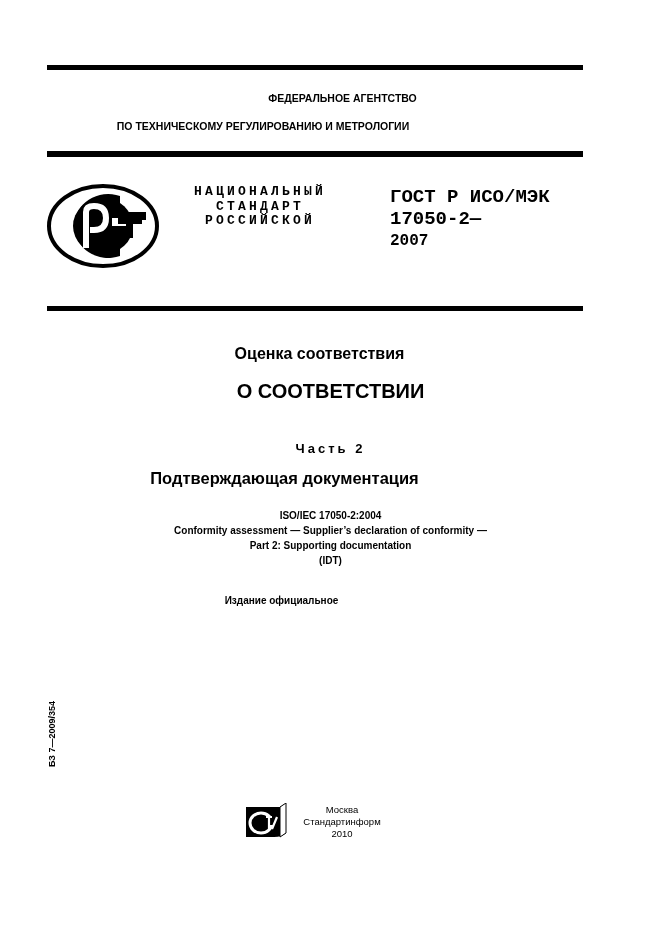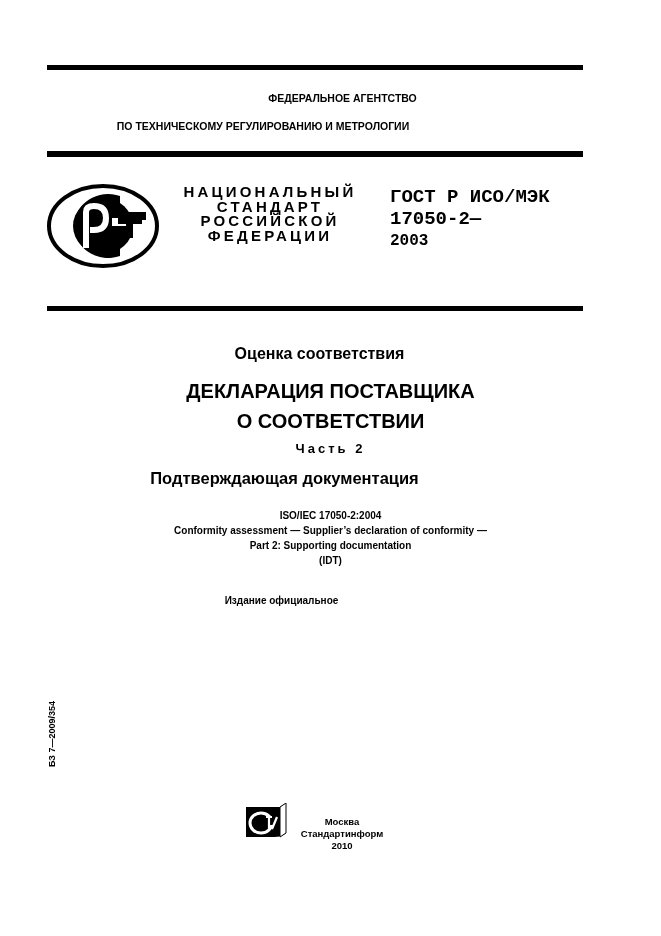--- a/index.html
+++ b/index.html
@@ -6,41 +6,41 @@
     body {
       width: 661px; height: 936px; position: relative; overflow: hidden;
       font-family: "Liberation Sans", sans-serif; color: #000;
     }
     .rule { position: absolute; left: 47px; width: 536px; background: #000; }
     .abs { position: absolute; }
     .center { text-align: center; }
     .agency1 { top: 92px; left: 0; width: 661px; font-size: 10.5px; font-weight: bold; padding-left: 12px; }
     .agency2 { top: 120px; left: 0; width: 526px; font-size: 10.5px; font-weight: bold; }
     .national {
-      top: 185px; left: 170px; width: 200px; font-size: 15px; font-weight: bold;
-      letter-spacing: 3.2px; line-height: 14.5px; text-align: center;
+      top: 185px; left: 160px; width: 200px; font-size: 13px; font-weight: bold;
+      letter-spacing: 3.2px; line-height: 14.5px; text-align: center; font-family: Liberation Mono, monospace;
     }
     .gost { left: 390px; top: 186px; font-weight: bold; font-family: Liberation Mono, monospace; }
     .gost .l1 { font-size: 19px; line-height: 22px; display: block; }
     .gost .l2 { font-size: 19px; line-height: 22px; display: block; }
     .gost .l3 { font-size: 16px; line-height: 22px; display: block; }
     .logo { left: 46px; top: 182px; width: 114px; height: 88px; }
     .t-eval { top: 345px; left: 0; width: 639px; font-size: 16px; font-weight: bold; }
     .t-decl { top: 376px; left: 0; width: 661px; font-size: 20px; font-weight: bold; line-height: 30px; }
     .t-part { top: 441px; left: 0; width: 661px; font-size: 13px; font-weight: bold; letter-spacing: 3px; }
     .t-sub { top: 469px; left: 0; width: 569px; font-size: 16.5px; font-weight: bold; }
     .iso { top: 508px; left: 0; width: 661px; font-size: 10px; font-weight: bold; line-height: 15px; }
     .official { top: 595px; left: 0; width: 563px; font-size: 10px; font-weight: bold; }
     .bz {
       left: 52px; top: 735px; font-size: 9px; font-weight: bold;
       transform: rotate(-90deg); transform-origin: center center;
       white-space: nowrap; width: 120px; margin-left: -60px; margin-top: -6px; text-align: center;
     }
     .pub-logo { left: 244px; top: 803px; width: 44px; height: 36px; }
-    .pub { left: 294px; top: 804px; width: 96px; font-size: 9.5px; font-weight: bold; line-height: 12px; text-align: center; margin-top: 12px; }
+    .pub { left: 294px; top: 804px; width: 96px; font-size: 9.5px; font-weight: normal; line-height: 12px; text-align: center; }
   </style>
 </head>
 <body>
 
 <div class="rule" style="top:65px;height:5px;"></div>
 
 <div class="abs center agency1">ФЕДЕРАЛЬНОЕ АГЕНТСТВО</div>
 <div class="abs center agency2">ПО ТЕХНИЧЕСКОМУ РЕГУЛИРОВАНИЮ И МЕТРОЛОГИИ</div>
 
 <div class="rule" style="top:151px;height:6px;"></div>
@@ -53,34 +53,32 @@
   <rect x="66" y="36" width="30" height="8" fill="#fff"></rect>
   <rect x="72" y="36" width="24" height="6" fill="#000"></rect>
   <rect x="80" y="36" width="7" height="20" fill="#000"></rect>
   <rect x="74" y="30" width="26" height="8" fill="#000"></rect>
 </svg>
 
 <div class="abs national">
   <div>НАЦИОНАЛЬНЫЙ</div>
   <div>СТАНДАРТ</div>
   <div>РОССИЙСКОЙ</div>
-  <div>ФЕДЕРАЦИИ</div>
 </div>
 
 <div class="abs gost">
   <span class="l1">ГОСТ Р ИСО/МЭК</span>
   <span class="l2">17050-2—</span>
-  <span class="l3">2003</span>
+  <span class="l3">2007</span>
 </div>
 
 <div class="rule" style="top:306px;height:5px;"></div>
 
 <div class="abs center t-eval">Оценка соответствия</div>
 <div class="abs center t-decl">
-  <div>ДЕКЛАРАЦИЯ ПОСТАВЩИКА</div>
   <div>О СООТВЕТСТВИИ</div>
 </div>
 <div class="abs center t-part">Часть 2</div>
 <div class="abs center t-sub">Подтверждающая документация</div>
 
 <div class="abs center iso">
   <div>ISO/IEC 17050-2:2004</div>
   <div>Conformity assessment —  Supplier’s declaration of conformity —</div>
   <div>Part 2:  Supporting documentation</div>
   <div>(IDT)</div>

